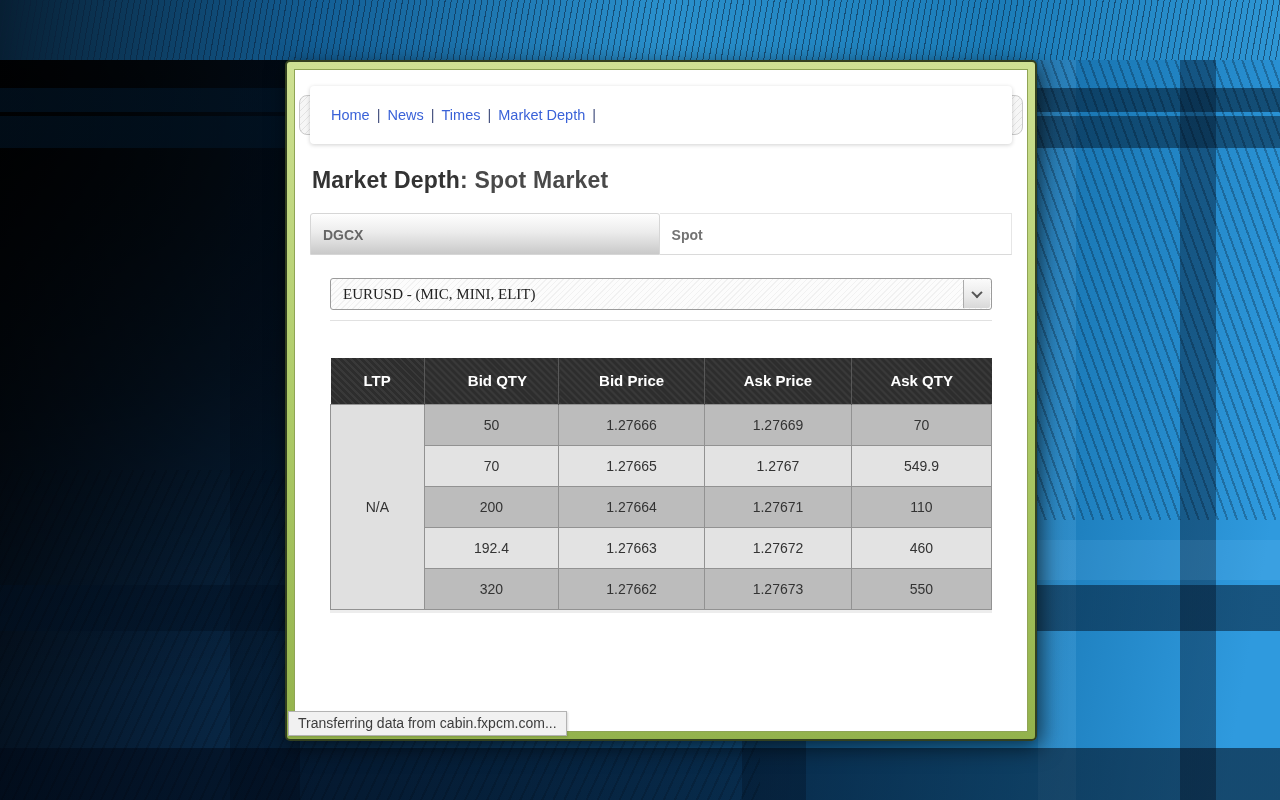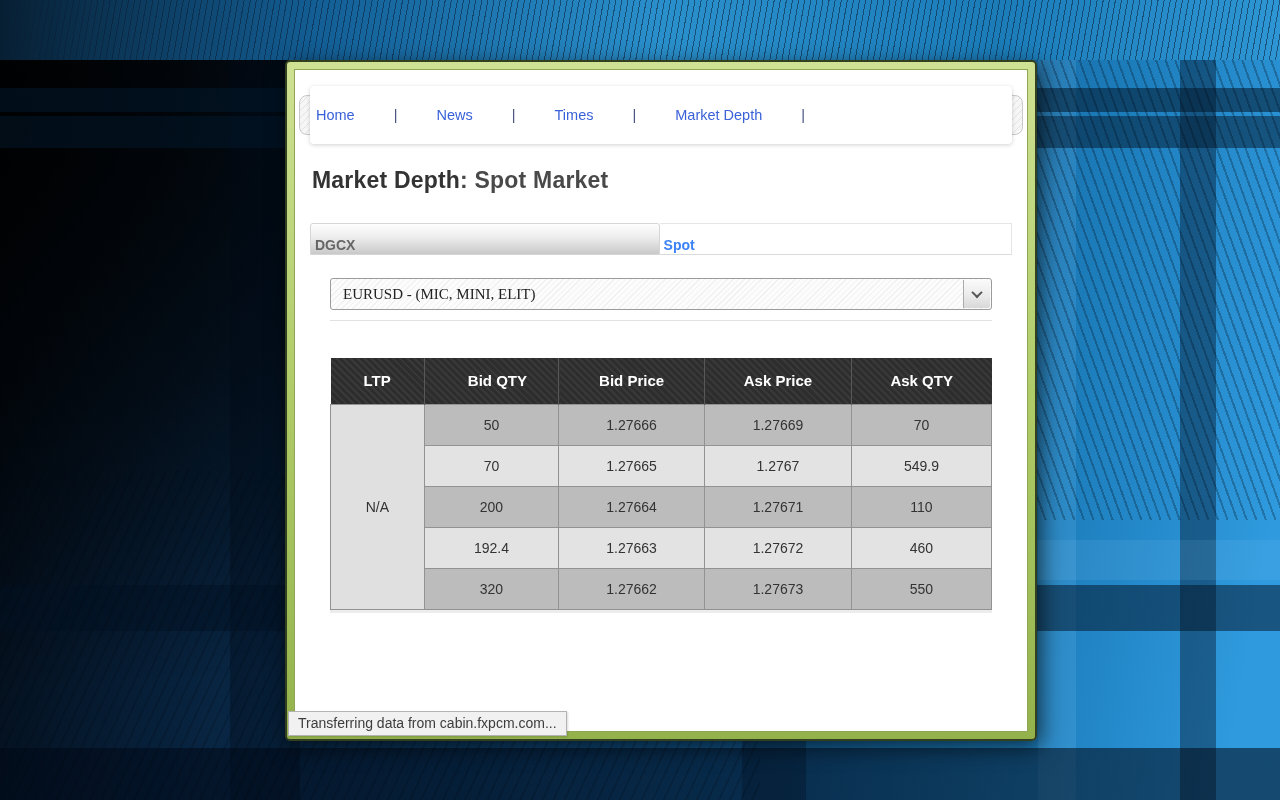--- a/index.html
+++ b/index.html
@@ -53,35 +53,35 @@
     background:#ffffff; border:1px solid #8fa455; }
   .content { position:relative; width:100%; height:100%; padding:16px 15px; }
 
   
   .navwrap { position:relative; height:58px; }
   .nav-hatch { position:absolute; left:-11px; right:-11px; top:9px; bottom:9px;
     border:1px solid #c9c9c9; border-radius:8px;
     background:repeating-linear-gradient(135deg,#e3e3e3 0 1px,#f6f6f6 1px 5px); }
   .nav-box { position:absolute; inset:0; background:#fff; border-radius:4px;
     box-shadow:0 1px 4px rgba(0,0,0,.18); display:flex; align-items:center;
-    padding-left:6px; font-size:14.5px;gap:32px; }
+    padding-left:21px; font-size:14.5px; }
   .nav-box a { color:#3a62d8; text-decoration:none; cursor:pointer; }
   .nav-sep { color:#44507e; margin:0 7px; }
 
   
   .page-title { margin:23px 2px 0; font-size:23px; color:#494949; letter-spacing:.2px; }
   .page-title .t-bold { font-weight:bold; color:#333; }
 
   
   .tabs { display:flex; margin-top:19px; height:42px; }
-  .tab { line-height:42px; padding-left:4px; font-size:14px; font-weight:bold; cursor:pointer;margin-top:10px; }
+  .tab { line-height:42px; padding-left:12px; font-size:14px; font-weight:bold; cursor:pointer; }
   .tab-dgcx { width:49.8%; color:#666;
     background:linear-gradient(180deg,#fefefe 0%,#ececec 45%,#c9c9c9 100%);
     border:1px solid #d6d6d6; border-radius:3px 3px 0 0; }
-  .tab-spot { flex:1; color:#3b82f6; background:#fff;
+  .tab-spot { flex:1; color:#737373; background:#fff;
     border-top:1px solid #e6e6e6; border-right:1px solid #e6e6e6;
     border-bottom:1px solid #dadada; }
 
   
   .select { margin:23px 20px 0; height:32px; border:1px solid #9b9b9b; border-radius:3px;
     background:
       repeating-linear-gradient(135deg, rgba(0,0,0,.045) 0 1px, rgba(0,0,0,0) 1px 4px),
       #fcfcfc;
     display:flex; align-items:center; padding-left:12px;
     font-size:15px; color:#222; cursor:pointer;font-family:Liberation Serif, serif; }

